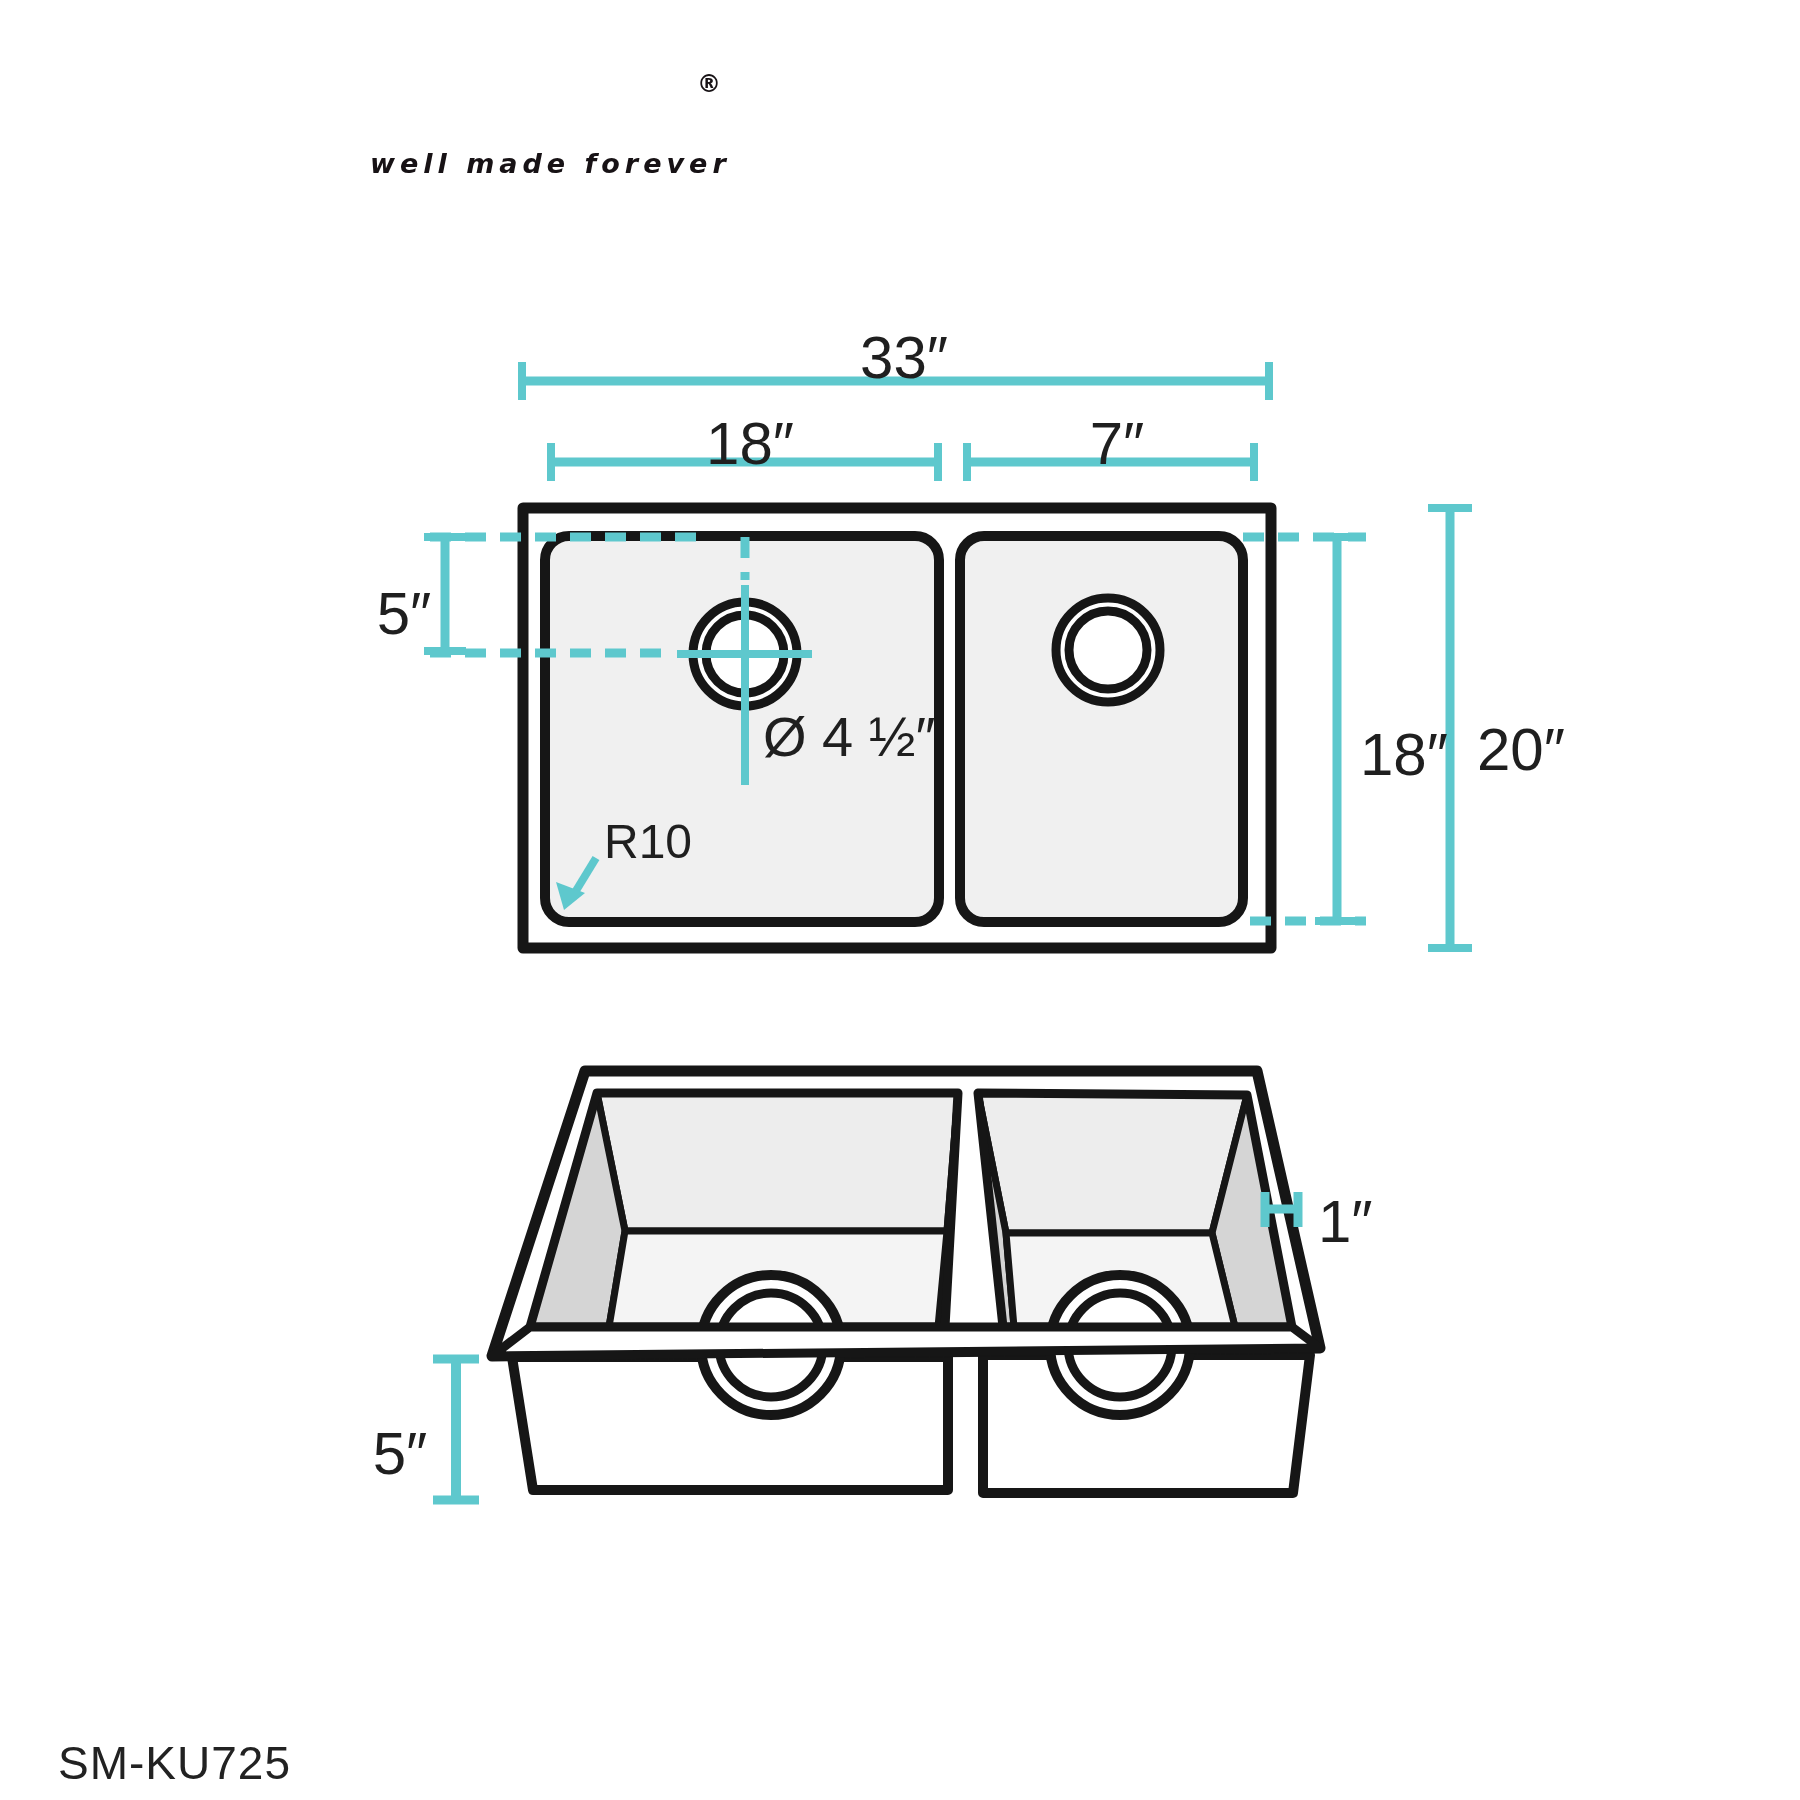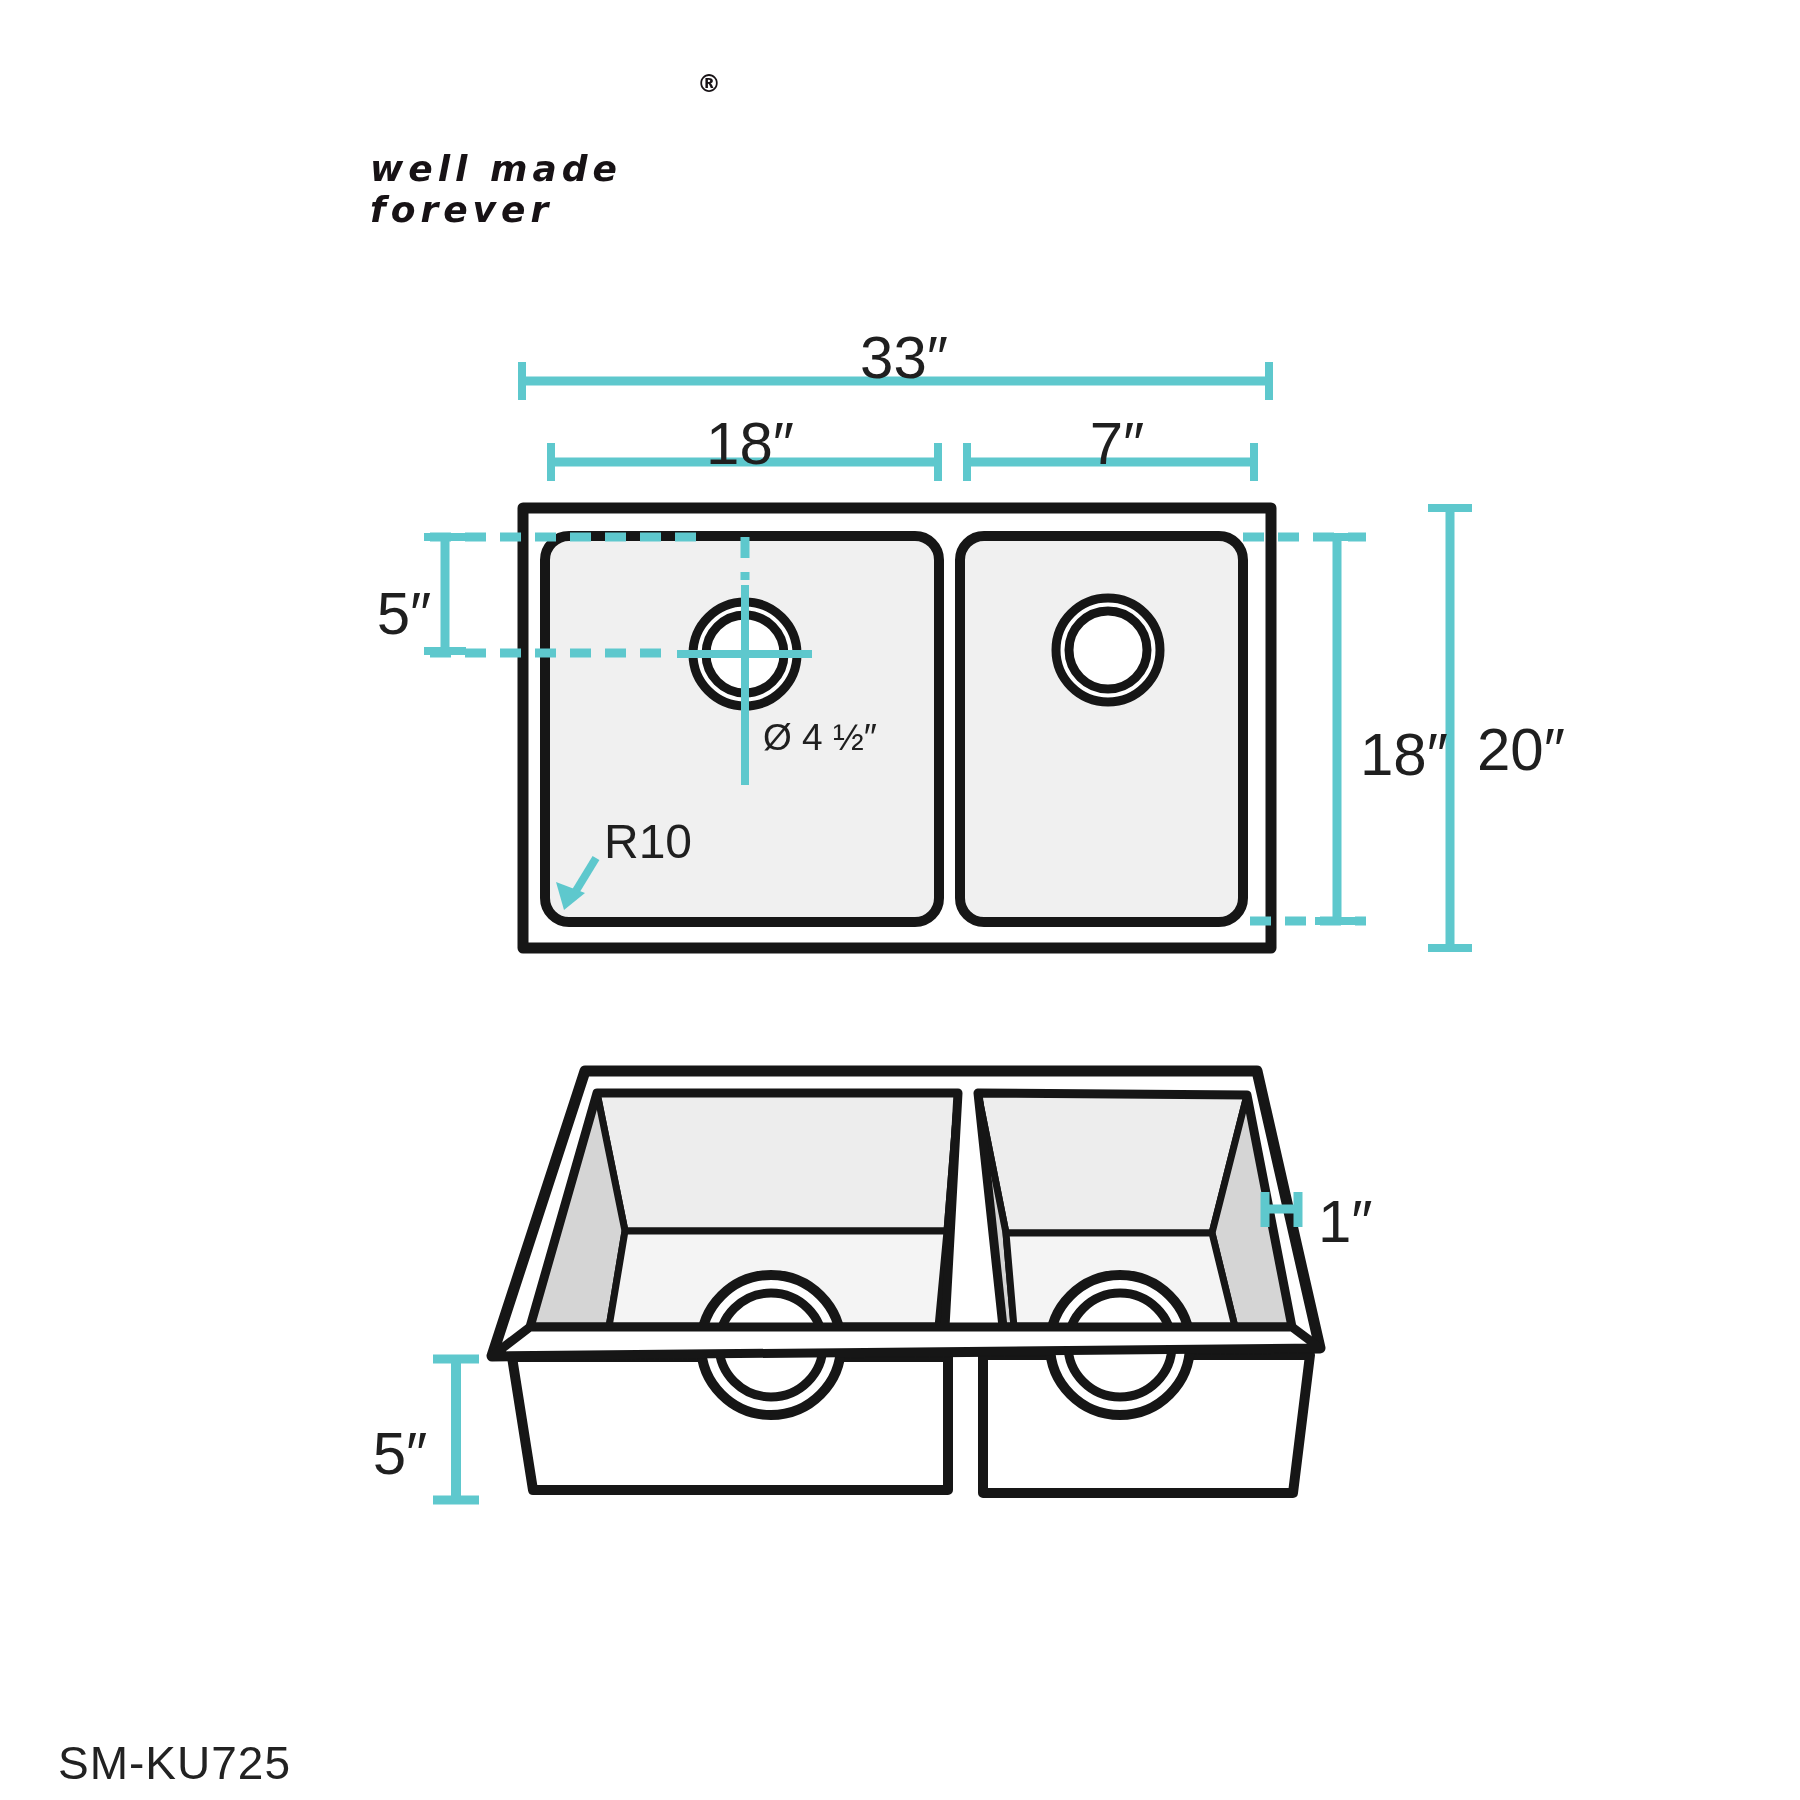--- a/index.html
+++ b/index.html
@@ -19,37 +19,37 @@
   }
   #stage{position:absolute;inset:0;}
   svg#linework{position:absolute;left:0;top:0;}
   .label{
     position:absolute;white-space:nowrap;color:var(--text);
     font-family:"Liberation Sans",sans-serif;font-weight:400;line-height:1;
   }
   .dim{font-size:60px;letter-spacing:0px;margin-top:20px;}
   .centered{transform:translate(-50%,-50%);}
   .vmid{transform:translate(0,-50%);}
-  .dia{font-size:37px;text-align:right;}
+  .dia{font-size:56px;text-align:right;}
   .r10{font-size:48px;}
   .model{font-size:46px;color:#222;letter-spacing:1px;margin-top:28px;}
   
   .logo{position:absolute;left:85px;top:52px;width:660px;height:140px;}
   .logo-script{
     font-family:"DejaVu Sans",sans-serif;font-weight:bold;font-style:italic;
     font-size:84px;letter-spacing:-3px;color:#171215;line-height:1.1;
   }
   .logo-reg{
     position:absolute;left:612px;top:18px;font-size:24px;font-weight:bold;
     font-style:normal;color:#171215;font-family:"DejaVu Sans",sans-serif;
   }
   .logo-tagline{
     position:absolute;left:285px;top:96px;
     font-family:"DejaVu Sans",sans-serif;font-weight:bold;font-style:italic;
-    font-size:36px;letter-spacing:5px;color:#171215;
+    font-size:27px;letter-spacing:5px;color:#171215;
   }
 </style>
 </head>
 <body>
 
 <div id="stage">
 
   <svg id="linework" width="1800" height="1800" viewBox="0 0 1800 1800">
 
     <g fill="none" stroke="var(--line)" stroke-linecap="round" stroke-linejoin="round">

